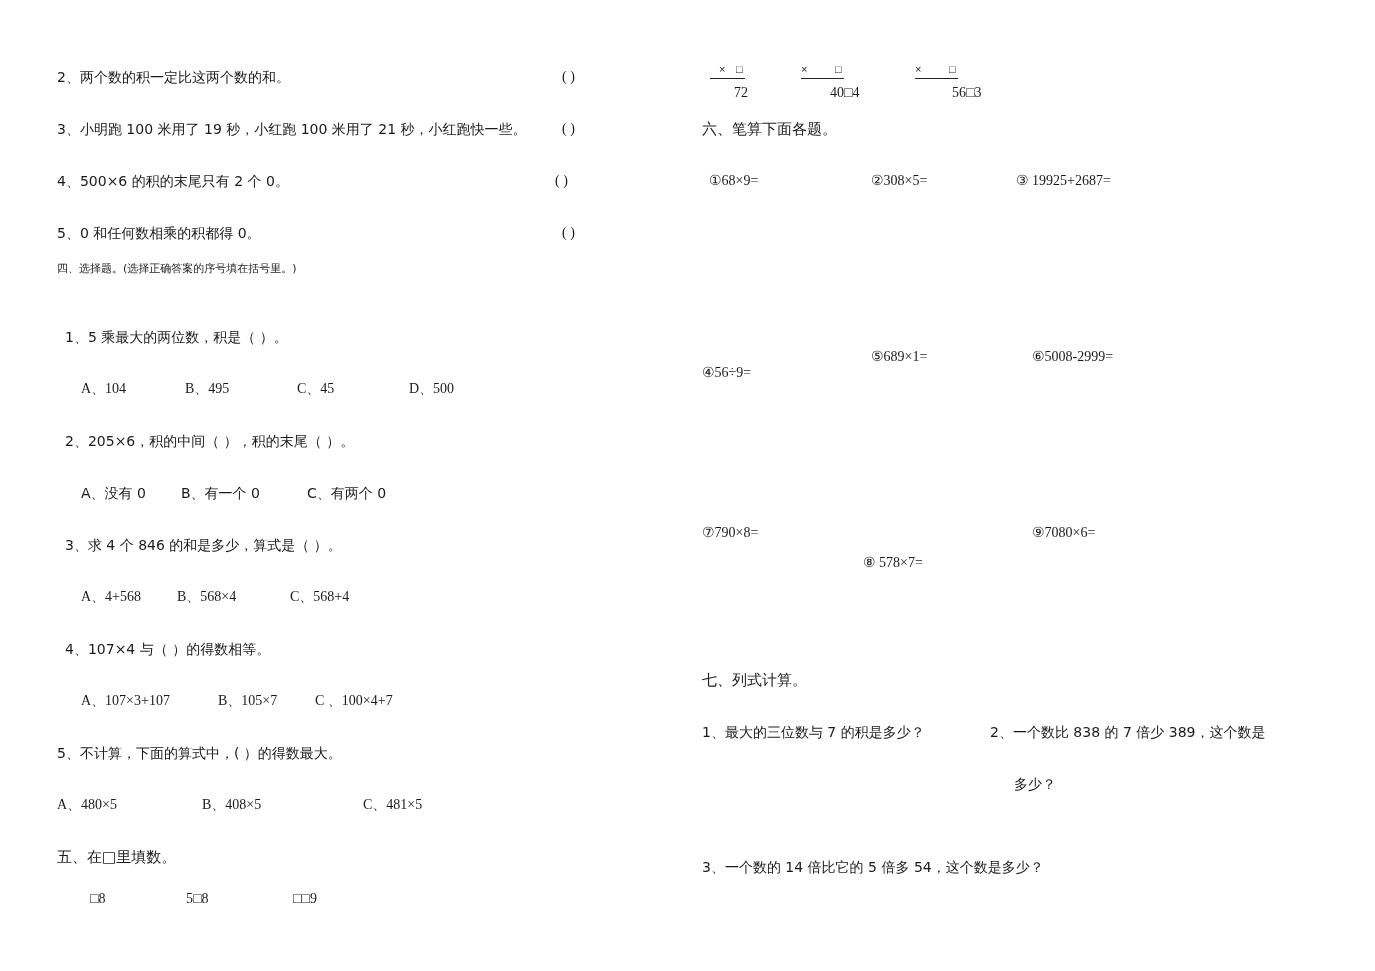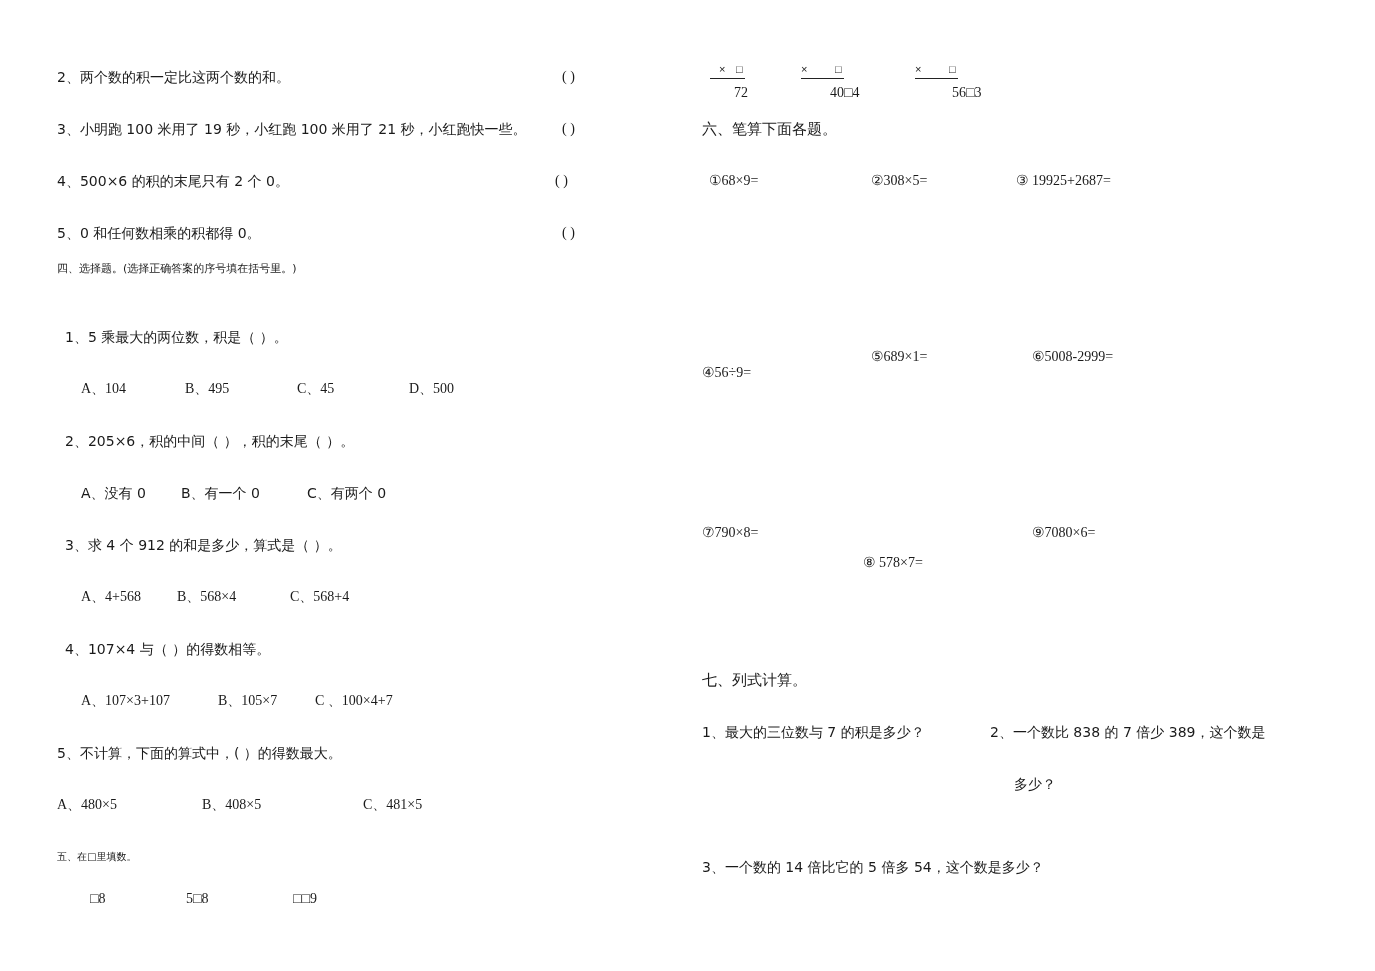--- a/index.html
+++ b/index.html
@@ -39,36 +39,36 @@
 <div class="t num" style="left:81px;top:380px;">A、104</div>
 <div class="t num" style="left:185px;top:380px;">B、495</div>
 <div class="t num" style="left:297px;top:380px;">C、45</div>
 <div class="t num" style="left:409px;top:380px;">D、500</div>
 
 <div class="t cjk" style="left:65px;top:432px;">2、205×6，积的中间（           ），积的末尾（            ）。</div>
 <div class="t cjk" style="left:81px;top:484px;">A、没有 0</div>
 <div class="t cjk" style="left:181px;top:484px;">B、有一个 0</div>
 <div class="t cjk" style="left:307px;top:484px;">C、有两个 0</div>
 
-<div class="t cjk" style="left:65px;top:536px;">3、求 4 个 912 的和是多少，算式是（                ）。</div>
+<div class="t cjk" style="left:65px;top:536px;">3、求 4 个 846 的和是多少，算式是（                ）。</div>
 <div class="t num" style="left:81px;top:588px;">A、4+568</div>
 <div class="t num" style="left:177px;top:588px;">B、568×4</div>
 <div class="t num" style="left:290px;top:588px;">C、568+4</div>
 
 <div class="t cjk" style="left:65px;top:640px;">4、107×4 与（          ）的得数相等。</div>
 <div class="t num" style="left:81px;top:692px;">A、107×3+107</div>
 <div class="t num" style="left:218px;top:692px;">B、105×7</div>
 <div class="t num" style="left:315px;top:692px;">C 、100×4+7</div>
 
 <div class="t cjk" style="left:57px;top:744px;">5、不计算，下面的算式中，(            ）的得数最大。</div>
 <div class="t num" style="left:57px;top:796px;">A、480×5</div>
 <div class="t num" style="left:202px;top:796px;">B、408×5</div>
 <div class="t num" style="left:363px;top:796px;">C、481×5</div>
 
-<div class="t cjk" style="left:57px;top:848px;font-size:10px;">五、在□里填数。</div>
+<div class="t cjk" style="left:57px;top:848px;font-size:15px;">五、在□里填数。</div>
 <div class="t num" style="left:90px;top:890px;">□8</div>
 <div class="t num" style="left:186px;top:890px;">5□8</div>
 <div class="t num" style="left:293px;top:890px;">□□9</div>
 
 <div class="vert" style="left:710px;top:62px;">
   <span class="op" style="left:9px;">×</span>
   <span class="op box" style="left:26px;">□</span>
   <div class="line" style="left:0;width:35px;"></div>
   <span class="res" style="left:24px;">72</span>
 </div>

